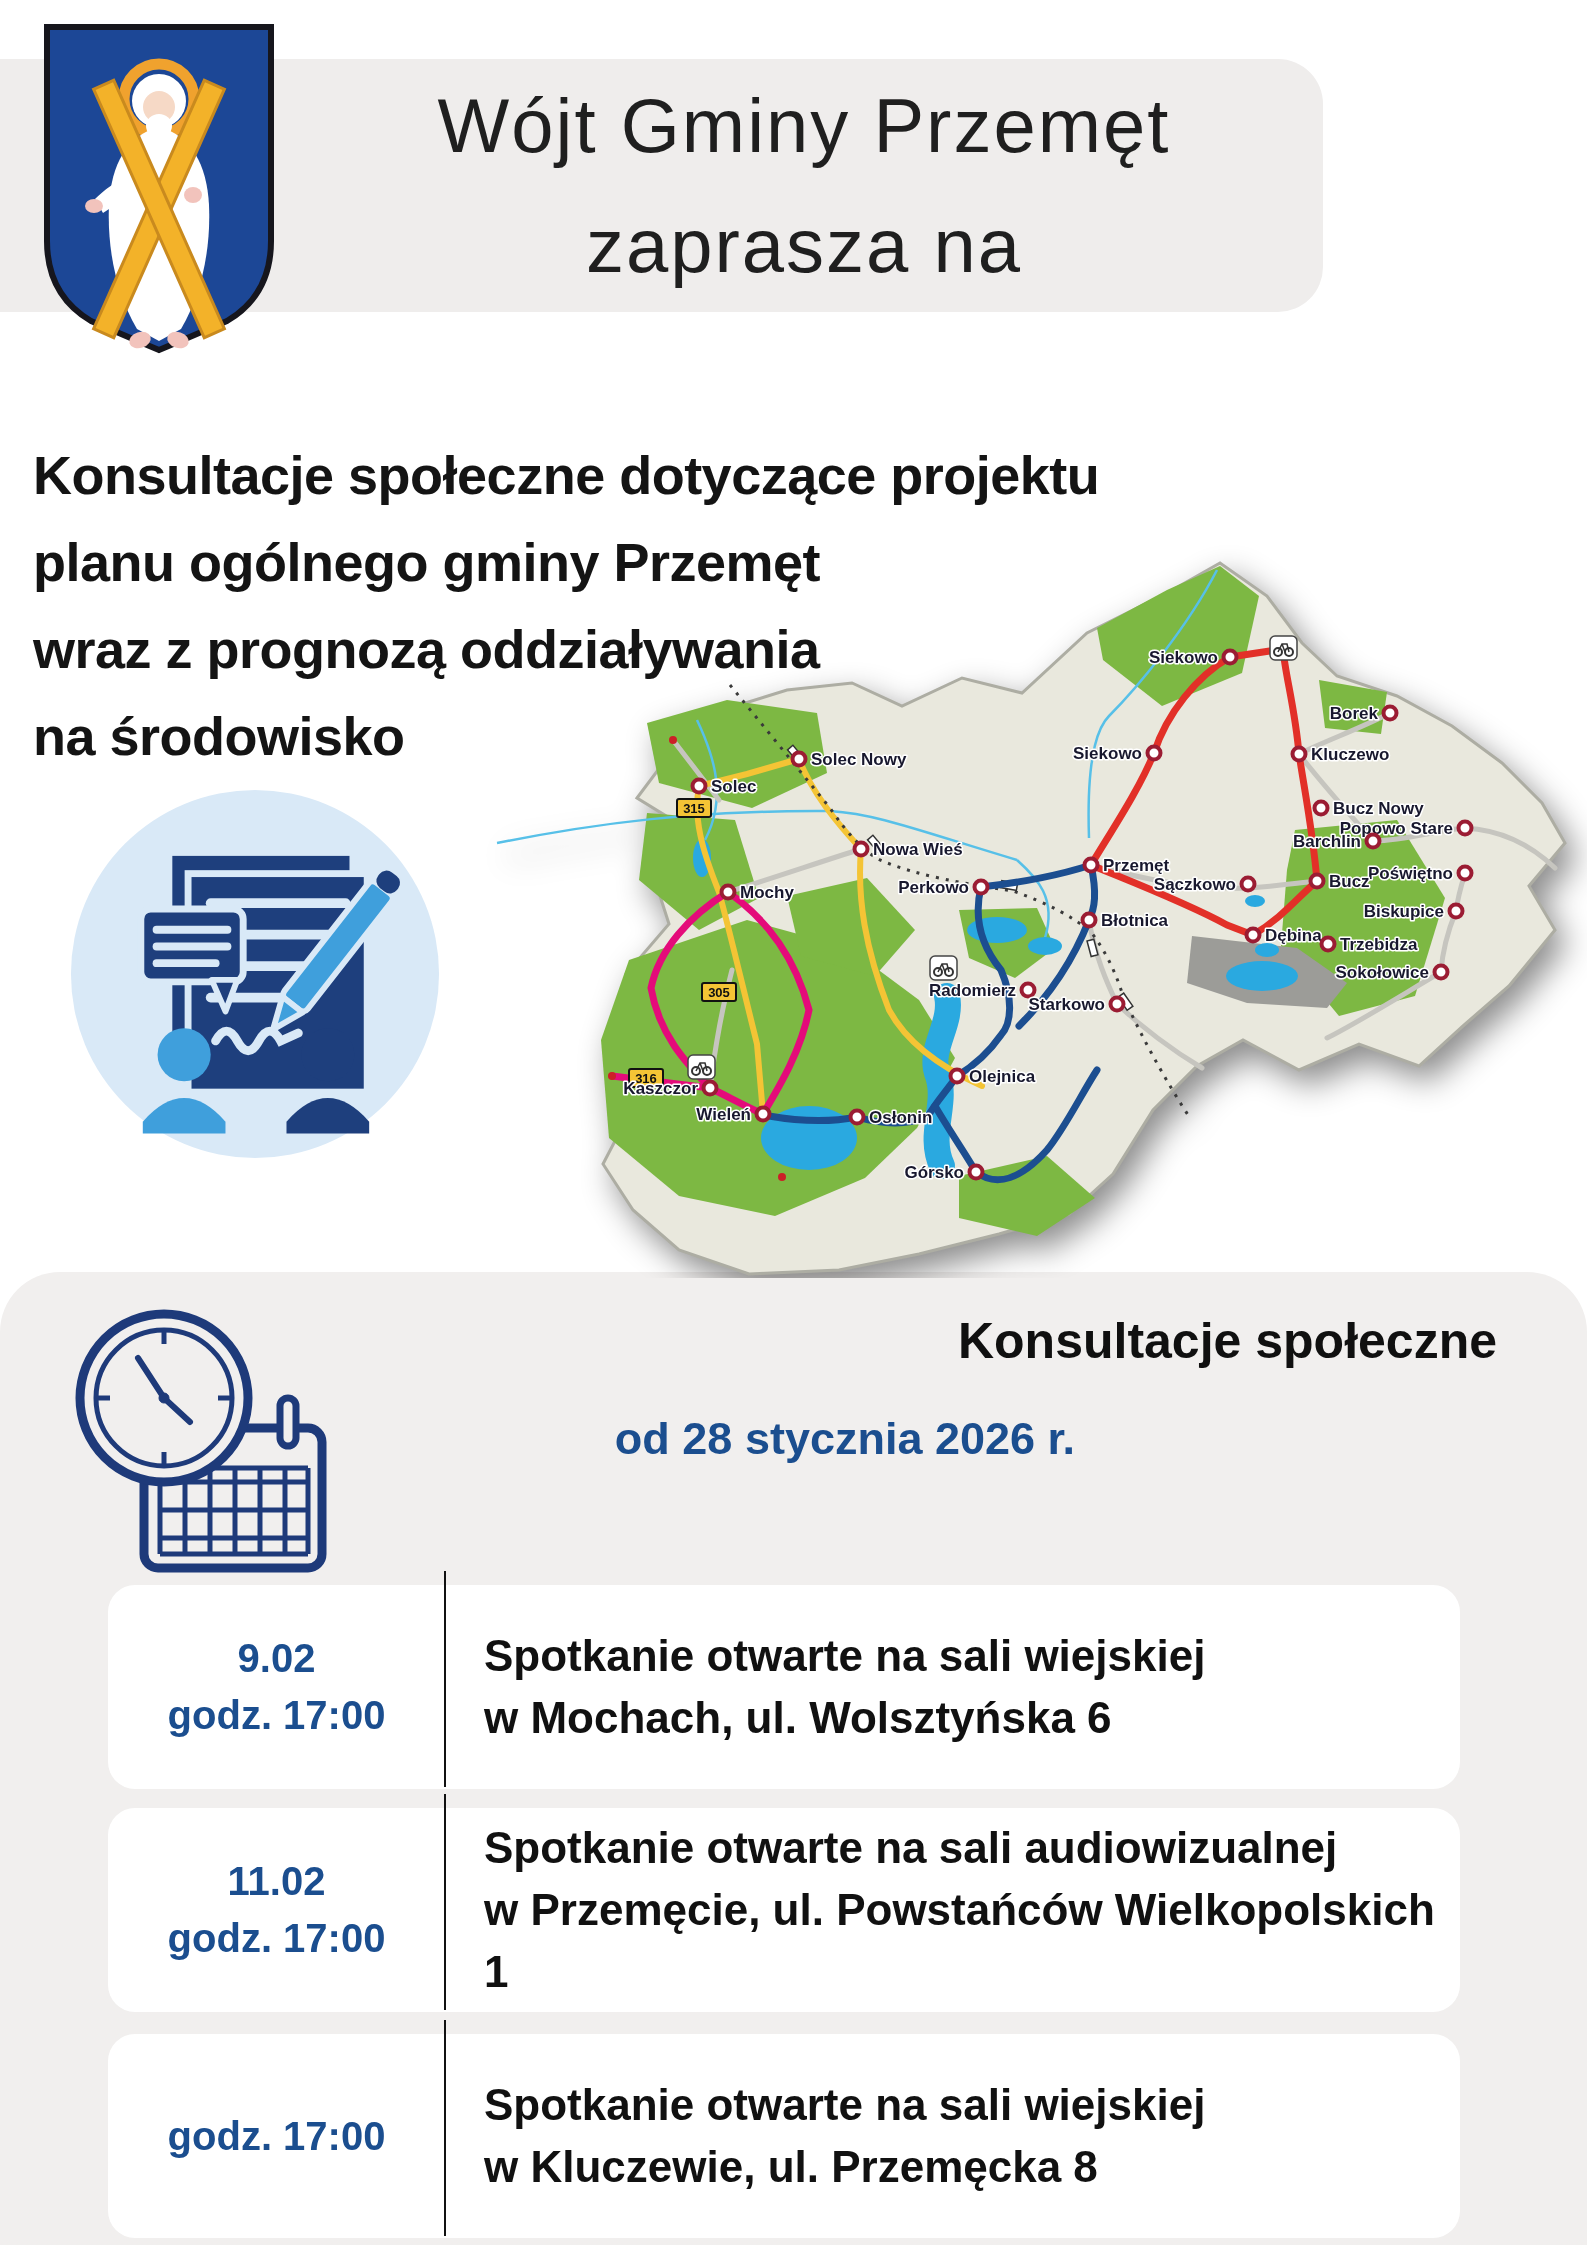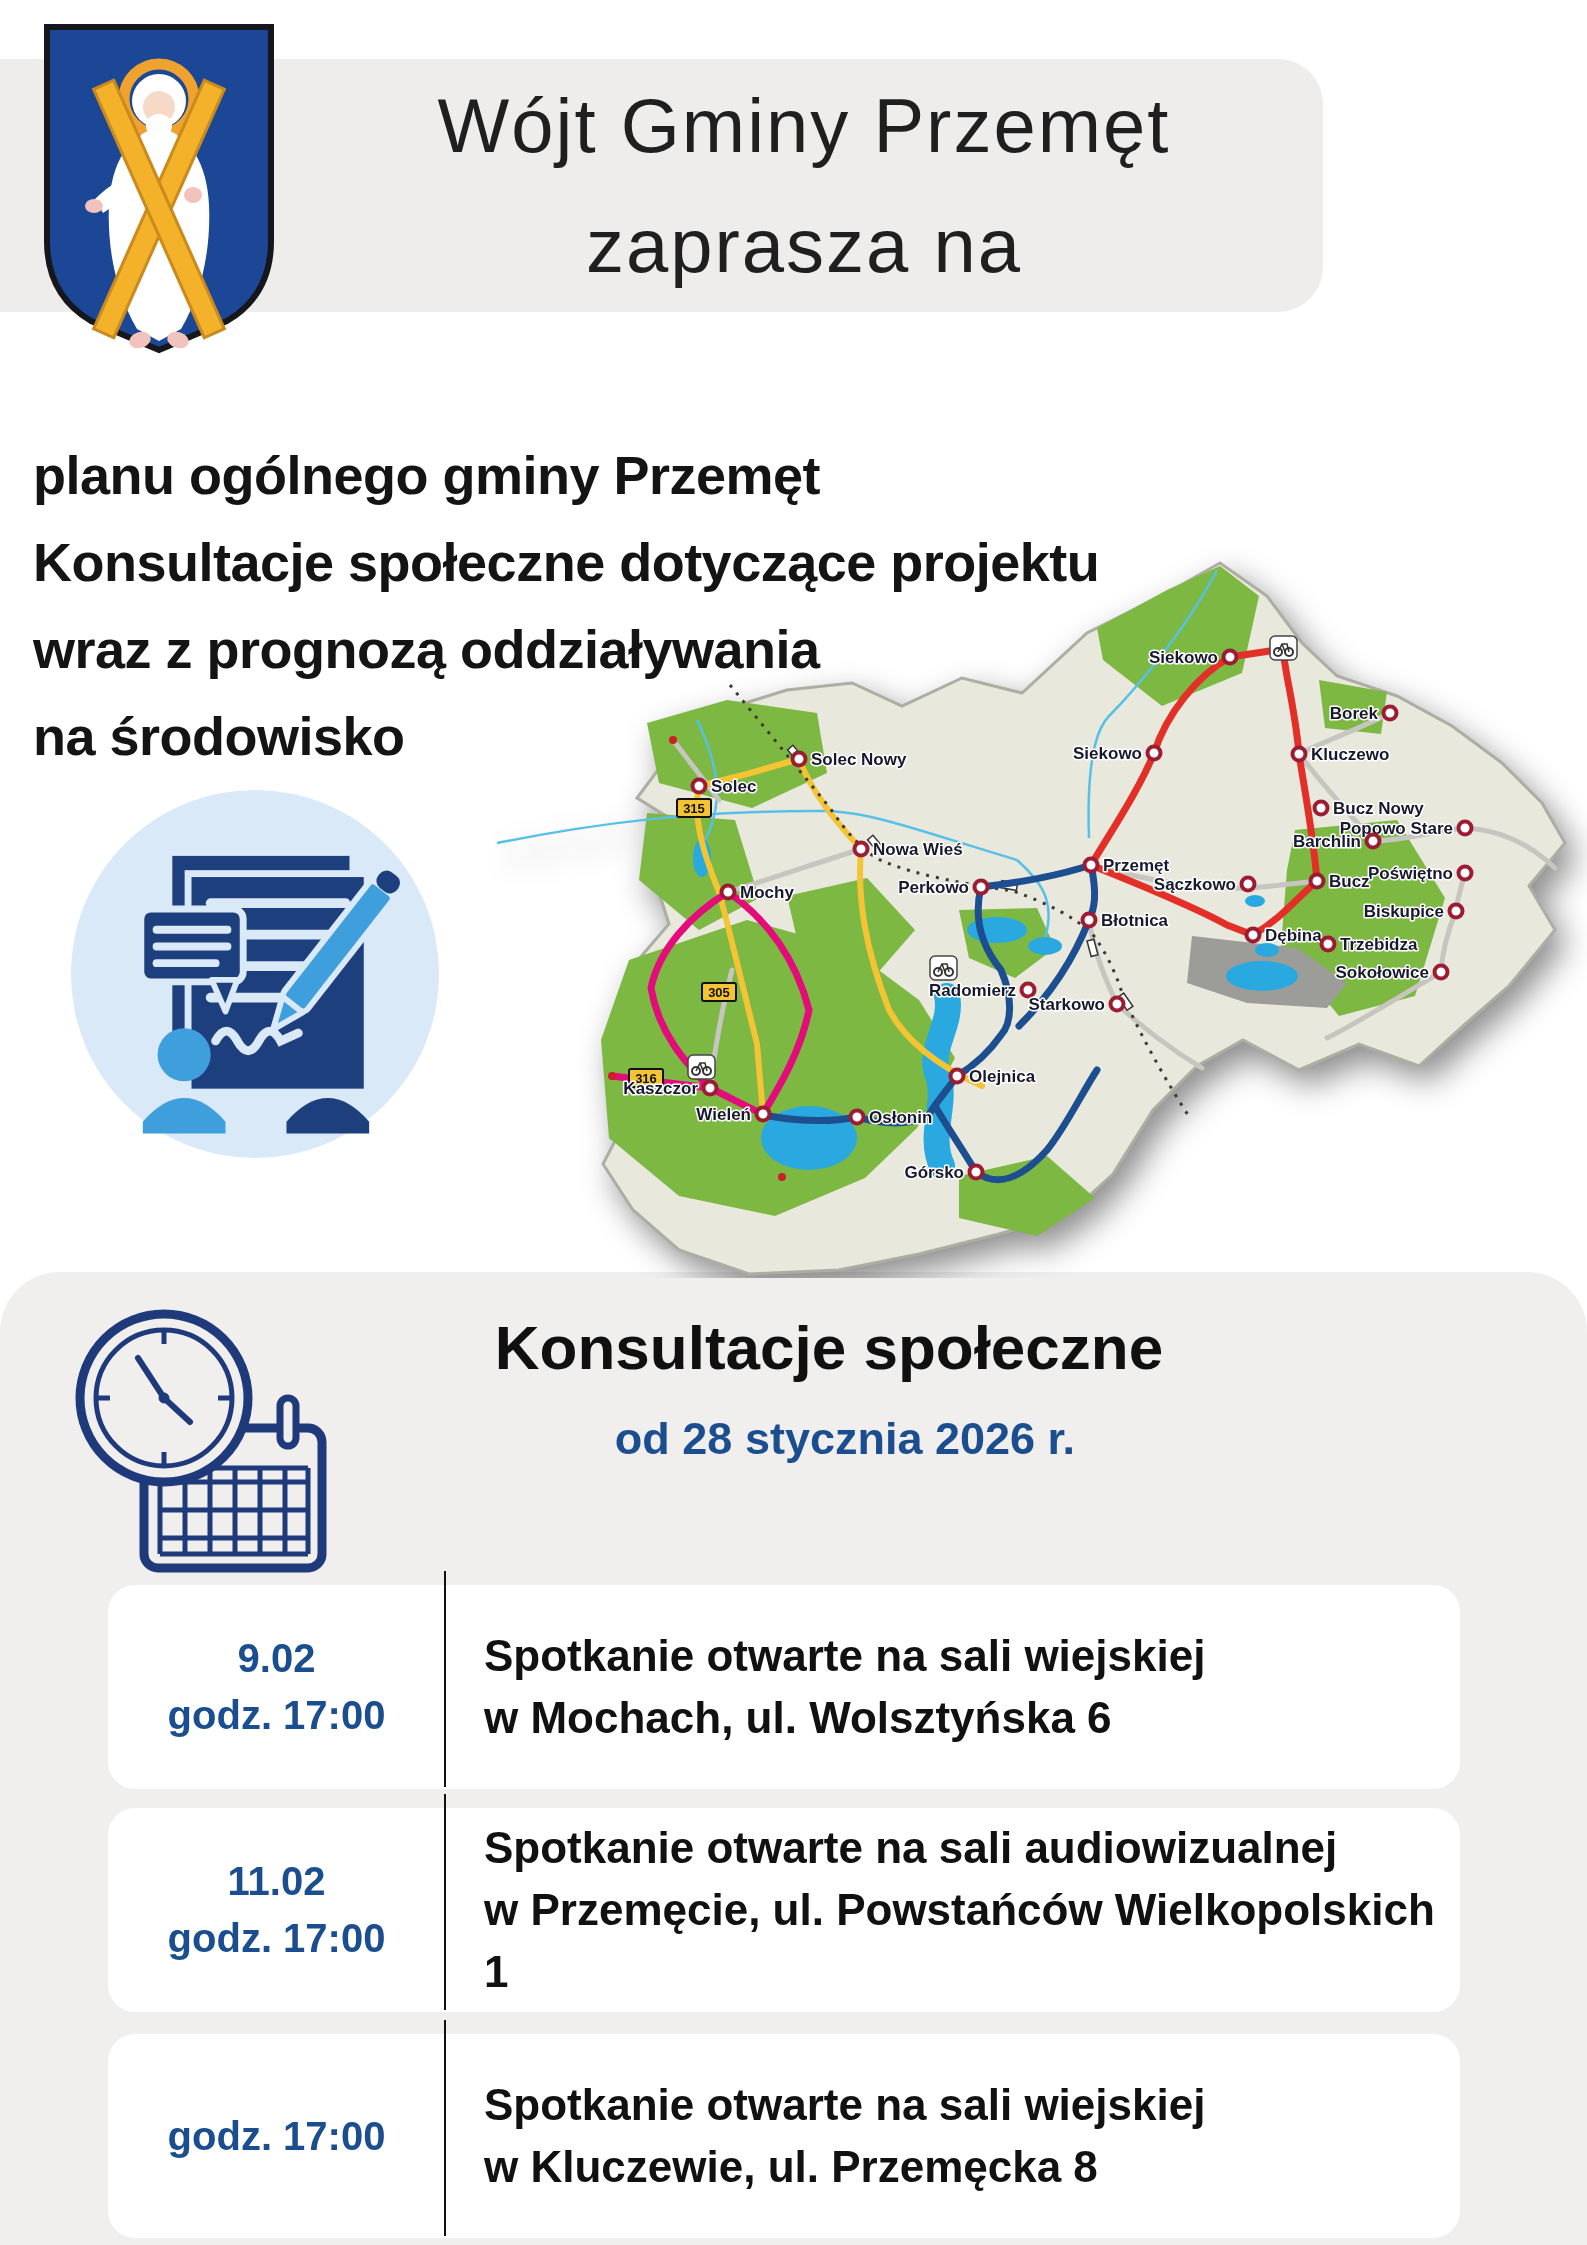--- a/index.html
+++ b/index.html
@@ -36,22 +36,22 @@
   .map-wrap svg text.badge-num {
     font-size:13px; font-weight:700; fill:#111111; text-anchor:middle;
   }
 
   
   .schedule {
     position:absolute; left:0; top:1272px; width:1587px; height:973px;
     background:#f1efee; border-radius:60px 60px 0 0;
   }
   .sched-icon { position:absolute; left:72px; top:14px; width:275px; height:300px; }
-  .sched-head { position:absolute; left:174px; top:40px; width:1310px; text-align:center;
-    font-size:62px; font-weight:700; color:#101010; }
+  .sched-head { position:absolute; left:187px; top:40px; width:1310px; text-align:right;
+    font-size:50px; font-weight:700; color:#101010; }
   .sched-dates { position:absolute; left:190px; top:130px; width:1310px; text-align:center; }
   .sched-dates div { font-size:45px; font-weight:700; color:#1b4e8f; line-height:73px; }
 
   .meeting {
     position:absolute; left:108px; width:1352px; height:204px;
     background:#ffffff; border-radius:27px;
   }
   .meeting .datecol {
     position:absolute; left:0; top:0; width:337px; height:100%;
     display:flex; flex-direction:column; justify-content:center; text-align:center;
@@ -99,22 +99,22 @@
       </g>
 
       <ellipse cx="152" cy="172" rx="9" ry="8" fill="#f2c3bc"></ellipse>
 
       <ellipse cx="99" cy="317" rx="11" ry="8" fill="#f2c3bc" transform="rotate(-18 99 317)"></ellipse>
       <ellipse cx="137" cy="317" rx="11" ry="8" fill="#f2c3bc" transform="rotate(18 137 317)"></ellipse>
     </svg>
   </div>
 
   <div class="intro">
+    <div>Konsultacje społeczne dotyczące projektu</div>
     <div>planu ogólnego gminy Przemęt</div>
-    <div>Konsultacje społeczne dotyczące projektu</div>
     <div>wraz z prognozą oddziaływania</div>
     <div>na środowisko</div>
   </div>
 
   <div class="icon-circle">
     <svg viewBox="0 0 380 380" width="374" height="374">
       <circle cx="190" cy="190" r="187" fill="#d9e9f7"></circle>
 
       <rect x="106" y="70" width="180" height="205" fill="#1e3f7d"></rect>
       <rect x="122" y="88" width="182" height="222" fill="#1e3f7d" stroke="#d9e9f7" stroke-width="7"></rect>

